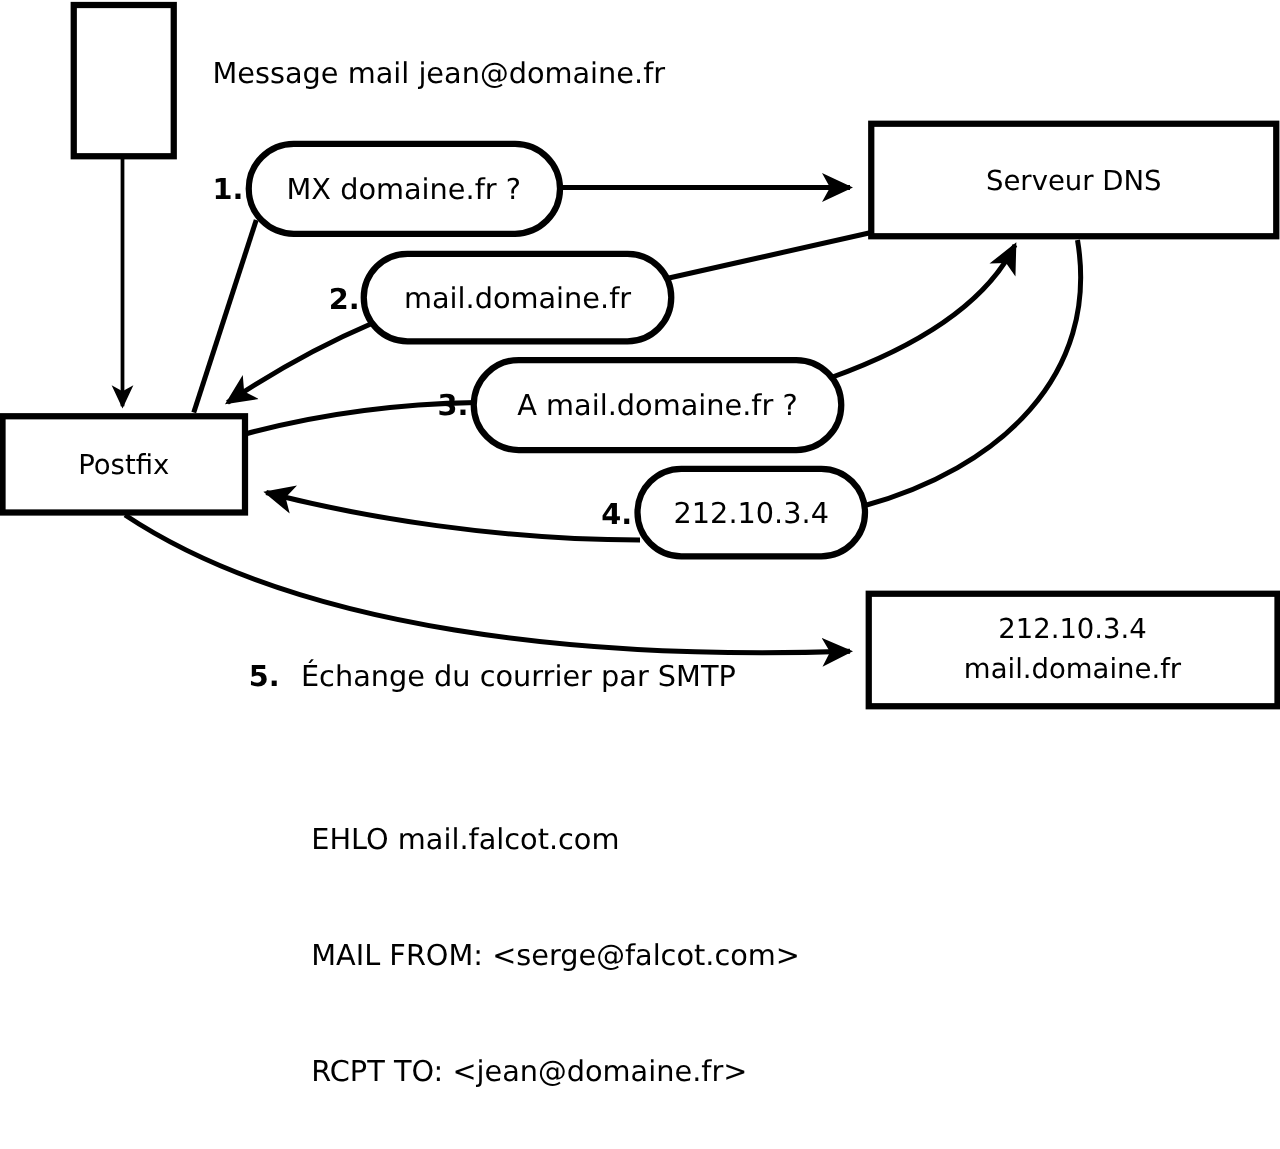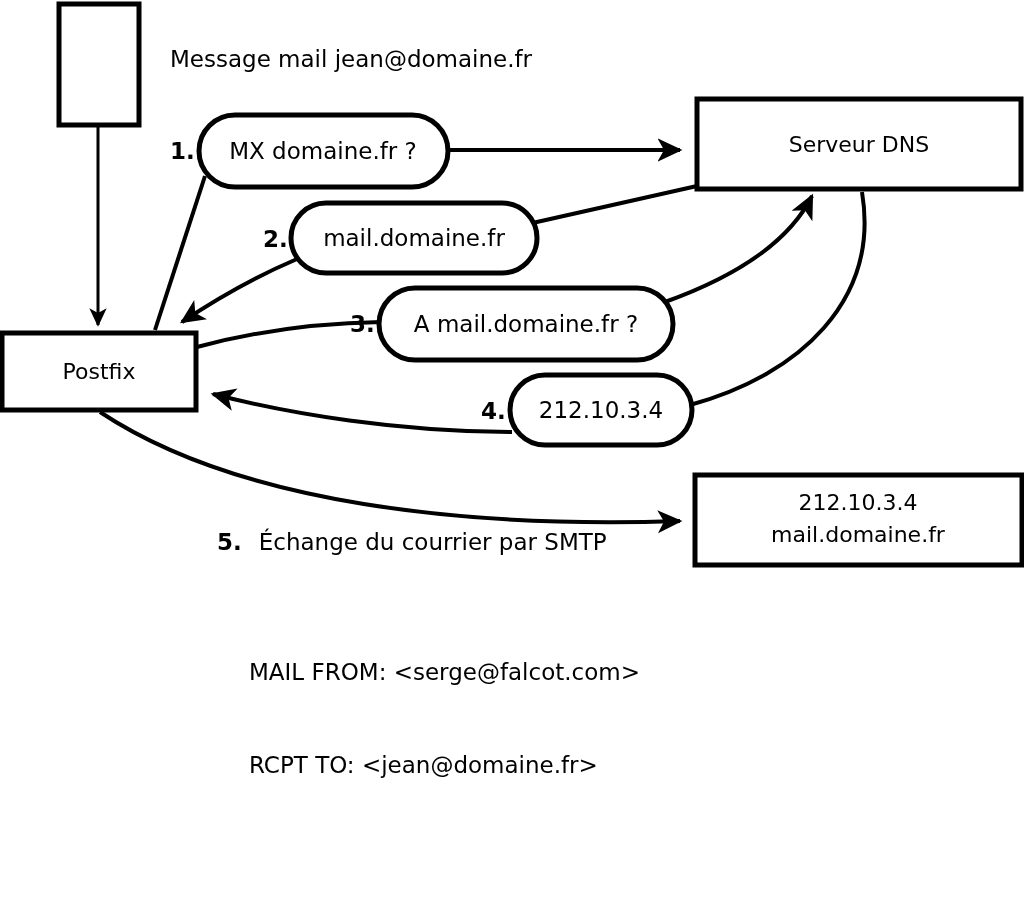--- a/index.html
+++ b/index.html
@@ -72,21 +72,21 @@
     top: 595px;
     font-family: "DejaVu Sans", sans-serif;
     font-size: 23px;
     color: #000000;
     line-height: 31px;
     white-space: pre;
   }
   .smtp-line { white-space: pre; min-height: 31px; }
   .step5-row {
     position: absolute;
-    left: 217px;
+    left: 199px;
     top: 529px;
     font-family: "DejaVu Sans", sans-serif;
     font-size: 23px;
     color: #000000;
     white-space: pre;
   }
   .step5-num { font-weight: bold; }
   .step5-txt { margin-left: 17px; }
 </style>
 </head>
@@ -148,20 +148,21 @@
     <text class="stepnum" x="481" y="419">4.</text>
     <rect class="bubble-rect" x="510" y="375" width="182" height="70" rx="35" ry="35"></rect>
     <text class="lbl" x="601" y="418" text-anchor="middle">212.10.3.4</text>
   </svg>
 
   <div class="headline" style="left:170px; top:46px;">Message mail jean@domaine.fr</div>
 
   <div class="step5-row"><span class="step5-num">5.</span><span class="step5-txt">Échange du courrier par SMTP</span></div>
 
   <div class="smtp-block">
+    <div class="smtp-line">EHLO mail.falcot.com</div>
     <div class="smtp-line">MAIL FROM: &lt;serge@falcot.com&gt;</div>
     <div class="smtp-line">RCPT TO: &lt;jean@domaine.fr&gt;</div>
     
     
     
     
     
     
     
   </div>

